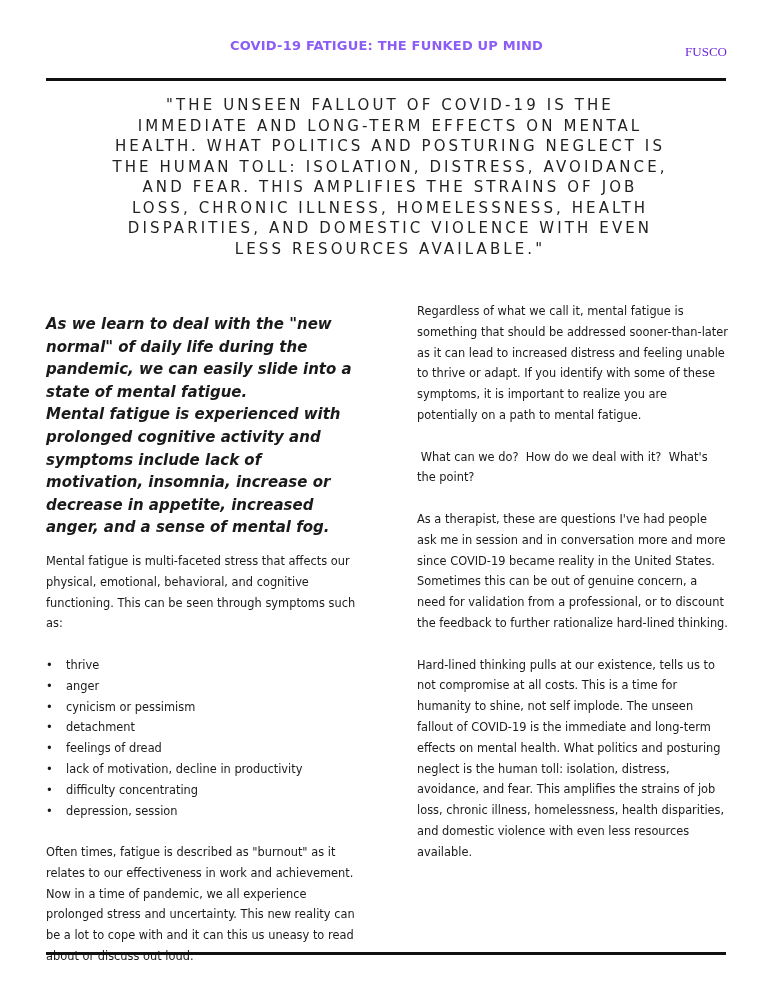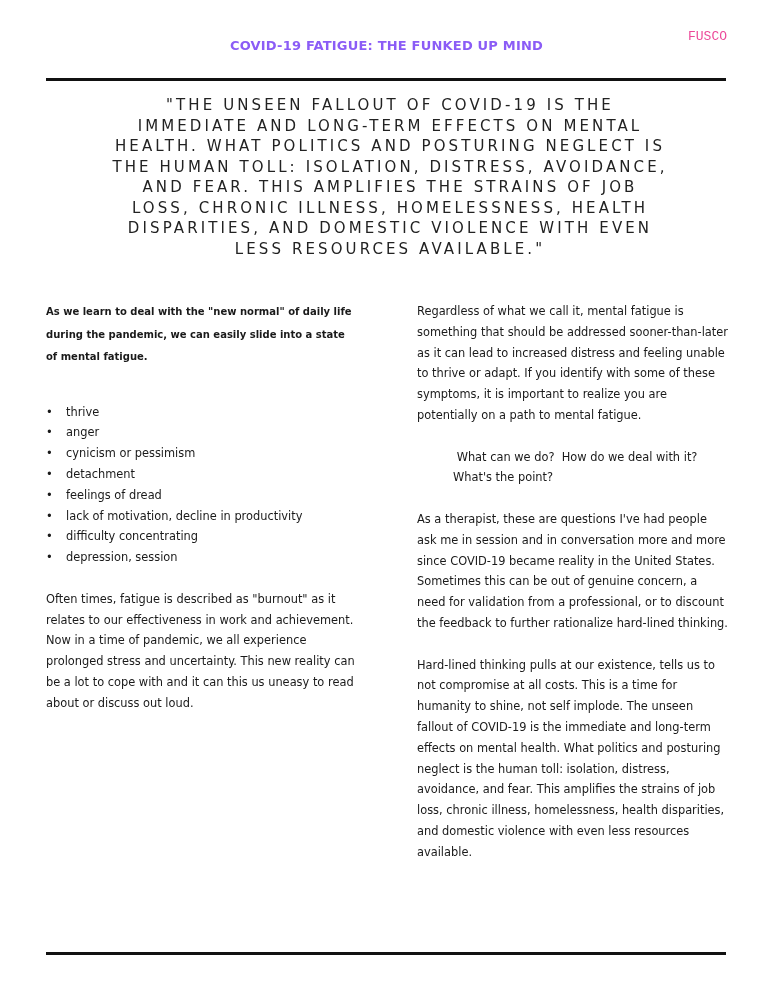--- a/index.html
+++ b/index.html
@@ -1,63 +1,65 @@
 <!DOCTYPE html>
 <html><head>
 <meta charset="utf-8">
 <style>
   html, body { margin: 0; padding: 0; background: #ffffff; }
   body { width: 773px; height: 1000px; position: relative; overflow: hidden; color: #1a1a1a; font-family: "DejaVu Sans", sans-serif; }
   .header-title { position: absolute; left: 0; width: 773px; top: 38px; text-align: center; font-family: "DejaVu Sans", sans-serif; font-weight: bold; font-size: 13px; letter-spacing: 0.2px; color: #8b5cf6; }
-  .header-author { position: absolute; right: 46px; top: 29px; font-family: Liberation Mono, monospace; font-size: 13px; color: #ec4899; }
+  .header-author { position: absolute; right: 46px; top: 44px; font-family: Liberation Serif, serif; font-size: 13px; color: #6d28d9; }
   .rule { position: absolute; left: 46px; width: 680px; height: 3px; background: #111; }
   .rule.top { top: 78px; }
   .rule.bottom { top: 952px; }
   .pullquote { position: absolute; left: 110px; width: 560px; top: 95px; text-align: center; font-family: "DejaVu Sans", sans-serif; font-size: 15px; line-height: 20.5px; letter-spacing: 3.1px; color: #222; }
   .col { position: absolute; font-family: "DejaVu Sans", sans-serif; font-size: 11.4px; line-height: 20.8px; color: #1a1a1a; }
   .col.left { left: 46px; width: 310px; top: 301px; }
   .col.right { left: 417px; width: 312px; top: 301px; }
-  .lead { font-weight: bold; font-size: 10px; line-height: 22.6px; margin: 0 0 12px 0; }
+  .lead { font-weight: bold; font-size: 15px; line-height: 22.6px; margin: 12px 0 12px 0; font-style: italic; }
   p { margin: 0; }
   .gap { height: 20.8px; }
   ul.symptoms { list-style: none; margin: 0; padding: 0; }
   ul.symptoms li { position: relative; padding-left: 20px; }
   ul.symptoms li .bullet { position: absolute; left: 0; top: 0; }
 </style>
 </head>
 <body>
 
 <div class="header-title">COVID-19 FATIGUE: THE FUNKED UP MIND</div>
 <div class="header-author">FUSCO</div>
 <div class="rule top"></div>
 
 <div class="pullquote">"THE UNSEEN FALLOUT OF COVID-19 IS THE IMMEDIATE AND LONG-TERM EFFECTS ON MENTAL HEALTH.  WHAT POLITICS AND POSTURING NEGLECT IS THE HUMAN TOLL: ISOLATION, DISTRESS, AVOIDANCE, AND FEAR. THIS AMPLIFIES THE STRAINS OF JOB LOSS, CHRONIC ILLNESS, HOMELESSNESS, HEALTH DISPARITIES, AND DOMESTIC VIOLENCE WITH EVEN LESS RESOURCES AVAILABLE."</div>
 
 <div class="col left">
   <div class="lead">
     <span>As we learn to deal with the "new normal" of daily life during the pandemic, we can easily slide into a state of mental fatigue.</span><br>
+    <span>Mental fatigue is experienced with prolonged cognitive activity and symptoms include lack of motivation, insomnia, increase or decrease in appetite, increased anger, and a sense of mental fog.</span>
   </div>
+  <p>Mental fatigue is multi-faceted stress that affects our  physical, emotional, behavioral, and cognitive functioning.  This can be seen through symptoms such as:</p>
   <div class="gap"></div>
   <ul class="symptoms">
     <li><span class="bullet">•</span><span>thrive</span></li>
     <li><span class="bullet">•</span><span>anger</span></li>
     <li><span class="bullet">•</span><span>cynicism or pessimism</span></li>
     <li><span class="bullet">•</span><span>detachment</span></li>
     <li><span class="bullet">•</span><span>feelings of dread</span></li>
     <li><span class="bullet">•</span><span>lack of motivation, decline in productivity</span></li>
     <li><span class="bullet">•</span><span>difficulty concentrating</span></li>
     <li><span class="bullet">•</span><span>depression, session</span></li>
   </ul>
   <div class="gap"></div>
   <p>Often times, fatigue is described as "burnout" as it relates to our effectiveness in work and achievement.  Now in a time of pandemic, we all experience prolonged stress and uncertainty.  This new reality can be a lot to cope with and it can this us uneasy to read about or discuss out loud.</p>
 </div>
 
 <div class="col right">
   <p>Regardless of what we call it, mental fatigue is something that should be addressed sooner-than-later as it can lead to increased distress and feeling unable to thrive or adapt.  If you identify with some of these symptoms, it is important to realize you are potentially on a path to mental fatigue.</p>
   <div class="gap"></div>
-  <p style="white-space: pre-wrap; margin-left: 36px;"> What can we do?  How do we deal with it?  What's the point?</p>
+  <p style="white-space: pre-wrap;"> What can we do?  How do we deal with it?  What's the point?</p>
   <div class="gap"></div>
   <p>As a therapist, these are questions I've had people ask me in session and in conversation more and more since COVID-19 became reality in the United States.  Sometimes this can be out of genuine concern, a need for validation from a professional, or to discount the feedback to further rationalize hard-lined thinking.</p>
   <div class="gap"></div>
   <p>Hard-lined thinking pulls at our existence, tells us to not compromise at all costs.  This is a time for humanity to shine, not self implode.  The unseen fallout of COVID-19 is the immediate and long-term effects on mental health.  What politics and posturing neglect is the human toll: isolation, distress, avoidance, and fear.  This amplifies the strains of job loss, chronic illness, homelessness, health disparities, and domestic violence with even less resources available.</p>
 </div>
 
 <div class="rule bottom"></div>
 
 </body></html>

